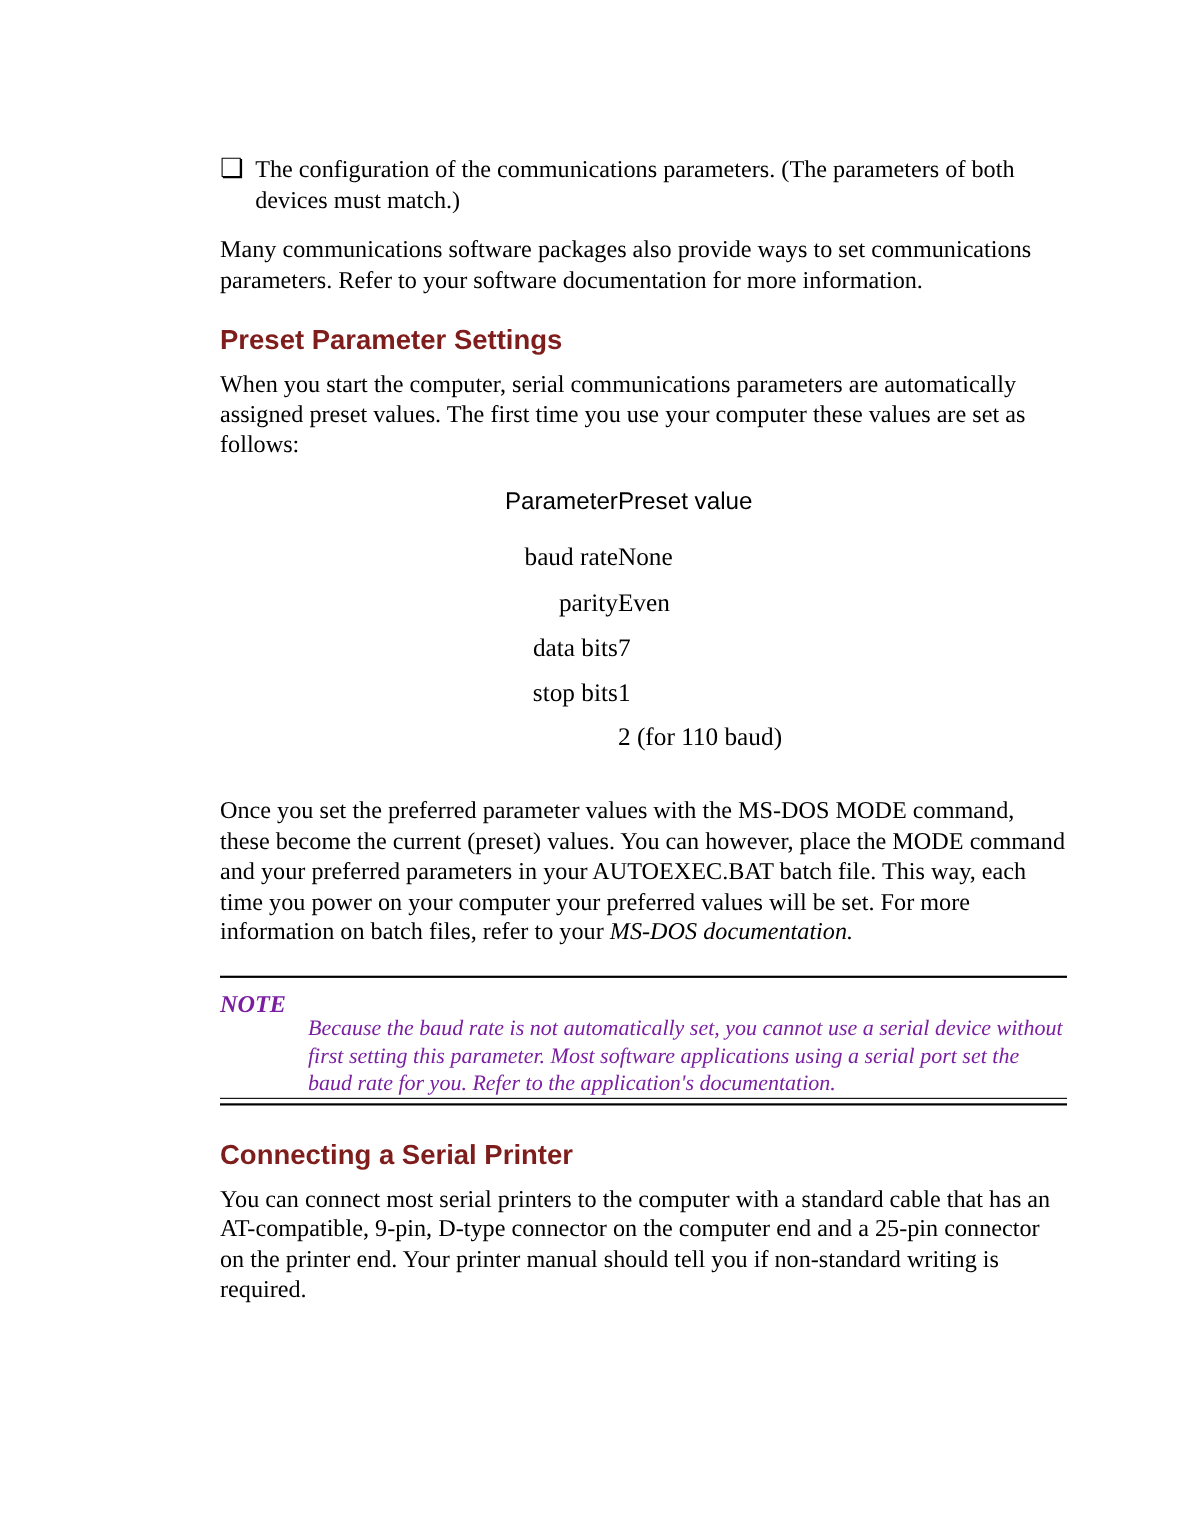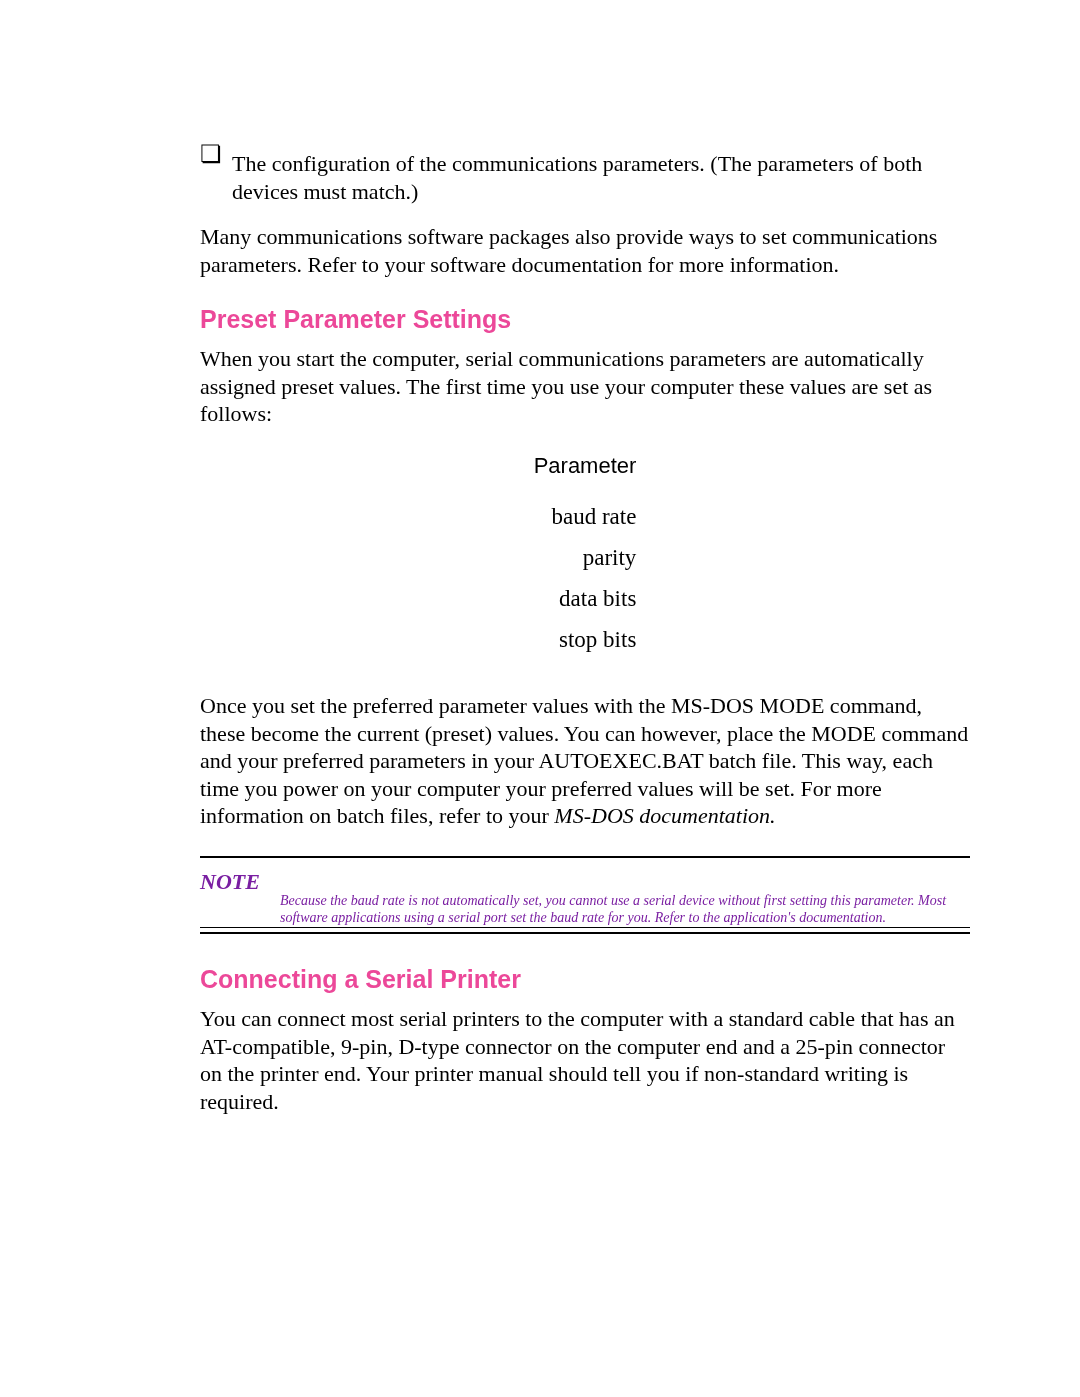--- a/index.html
+++ b/index.html
@@ -25,32 +25,31 @@
   }
   .bullet-box {
     font-size: 24px;
     line-height: 1;
     padding-top: 2px;
     width: 32px;
     flex: 0 0 32px;
   }
   .bullet-text {
     flex: 1;
-    margin-top: 10px;
   }
   .para {
     margin: 0 0 26px 0;
   }
   .para.tight {
     margin-bottom: 24px;
   }
   h2.section-heading {
     font-family: Arial, Helvetica, sans-serif;
     font-weight: bold;
-    color: #ec4899;
+    color: #7f1d1d;
     font-size: 25px;
     margin: 20px 0 10px 0;
   }
   .param-table {
     margin: 24px auto 26px auto;
     display: flex;
     justify-content: center;
     width: auto;
   }
   .param-col.left {
@@ -86,21 +85,21 @@
     color: #7a1fa2;
     font-family: "Times New Roman", Times, serif;
     font-size: 22px;
     width: 80px;
     flex: 0 0 80px;
   }
   .note-body {
     font-style: italic;
     color: #7a1fa2;
     font-family: "Times New Roman", Times, serif;
-    font-size: 14px;
+    font-size: 20px;
     flex: 1;
     padding-top: 24px;
   }
   em.italic {
     font-style: italic;
   }
 </style>
 </head>
 <body>
 
@@ -120,20 +119,28 @@
 
   <div class="param-table">
     <div class="param-col left">
       <div class="param-header">Parameter</div>
       <div class="param-row">baud rate</div>
       <div class="param-row">parity</div>
       <div class="param-row">data bits</div>
       <div class="param-row">stop bits</div>
       <div class="param-row"></div>
     </div>
+    <div class="param-col right">
+      <div class="param-header">Preset value</div>
+      <div class="param-row">None</div>
+      <div class="param-row">Even</div>
+      <div class="param-row">7</div>
+      <div class="param-row">1</div>
+      <div class="param-row">2 (for 110 baud)</div>
+    </div>
   </div>
 
   <p class="para">
     <span>Once you set the preferred parameter values with the MS-DOS MODE command, these become the current (preset) values. You can however, place the MODE command and your preferred parameters in your AUTOEXEC.BAT batch file. This way, each time you power on your computer your preferred values will be set. For more information on batch files, refer to your </span><em class="italic">MS-DOS documentation.</em>
   </p>
 
   <div class="note-block">
     <div class="note-block-inner">
       <div class="note-label">NOTE</div>
       <div class="note-body">Because the baud rate is not automatically set, you cannot use a serial device without first setting this parameter. Most software applications using a serial port set the baud rate for you. Refer to the application's documentation.</div>

